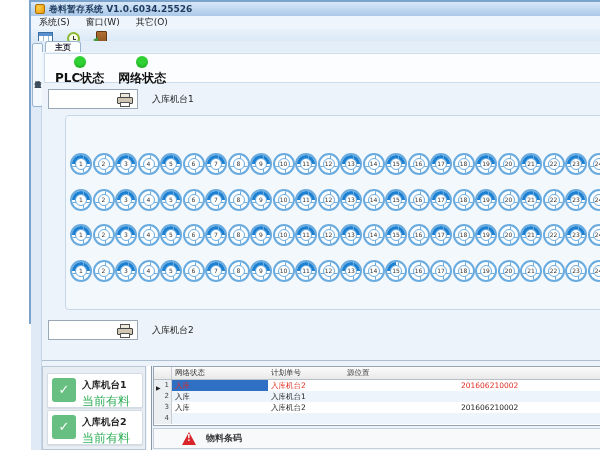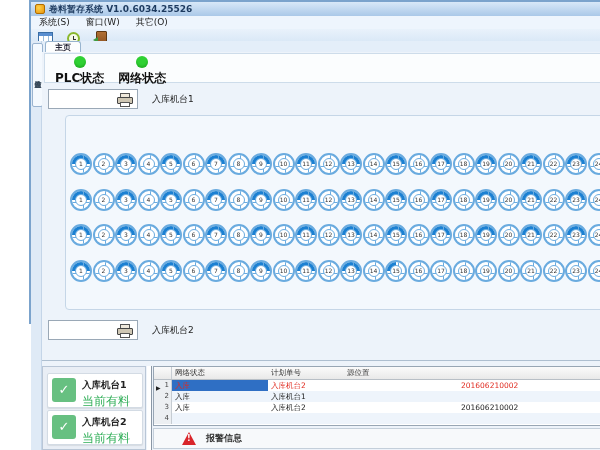--- a/index.html
+++ b/index.html
@@ -967,17 +967,17 @@
             <div class="cell c1"></div>
             <div class="cell c2"></div>
             <div class="cell c3"></div>
             <div class="cell c4"></div>
           </div>
         </div>
     </div>
 
     <div class="alarm-bar">
       <span class="warn-tri"></span>
-      <span class="alarm-label">报警信息</span>
+      <span class="alarm-label">物料条码</span>
     </div>
 
   </div>
 </div>
 
 </body></html>

